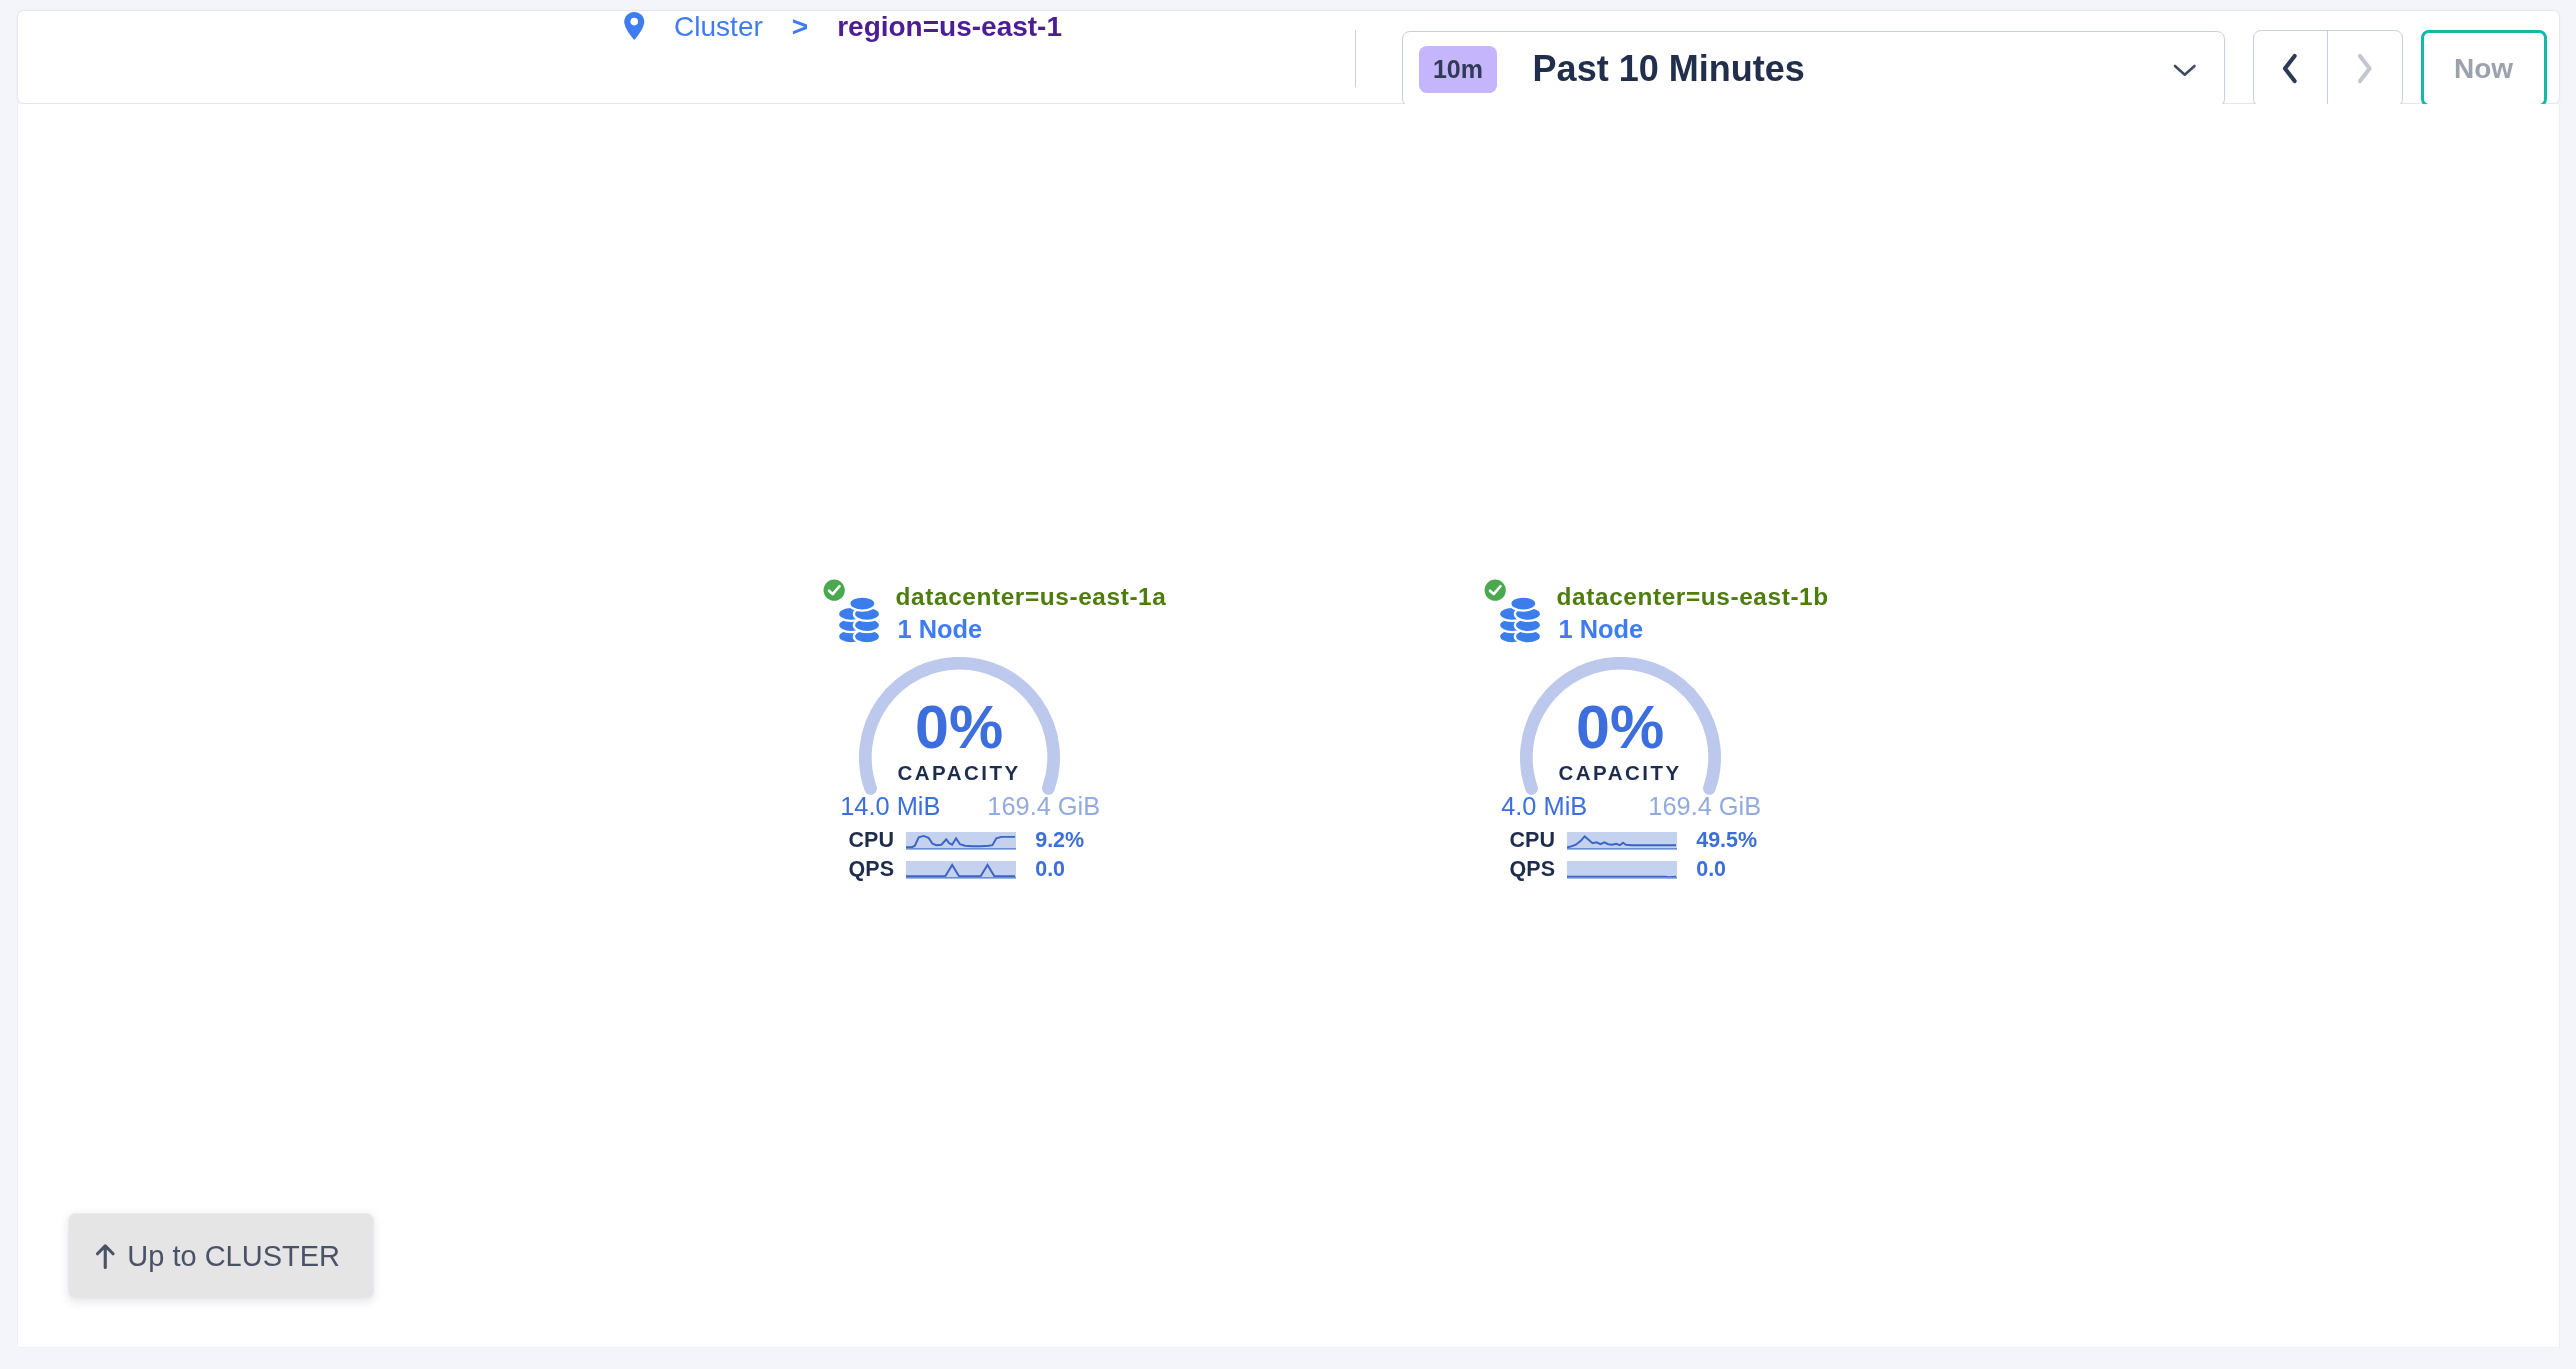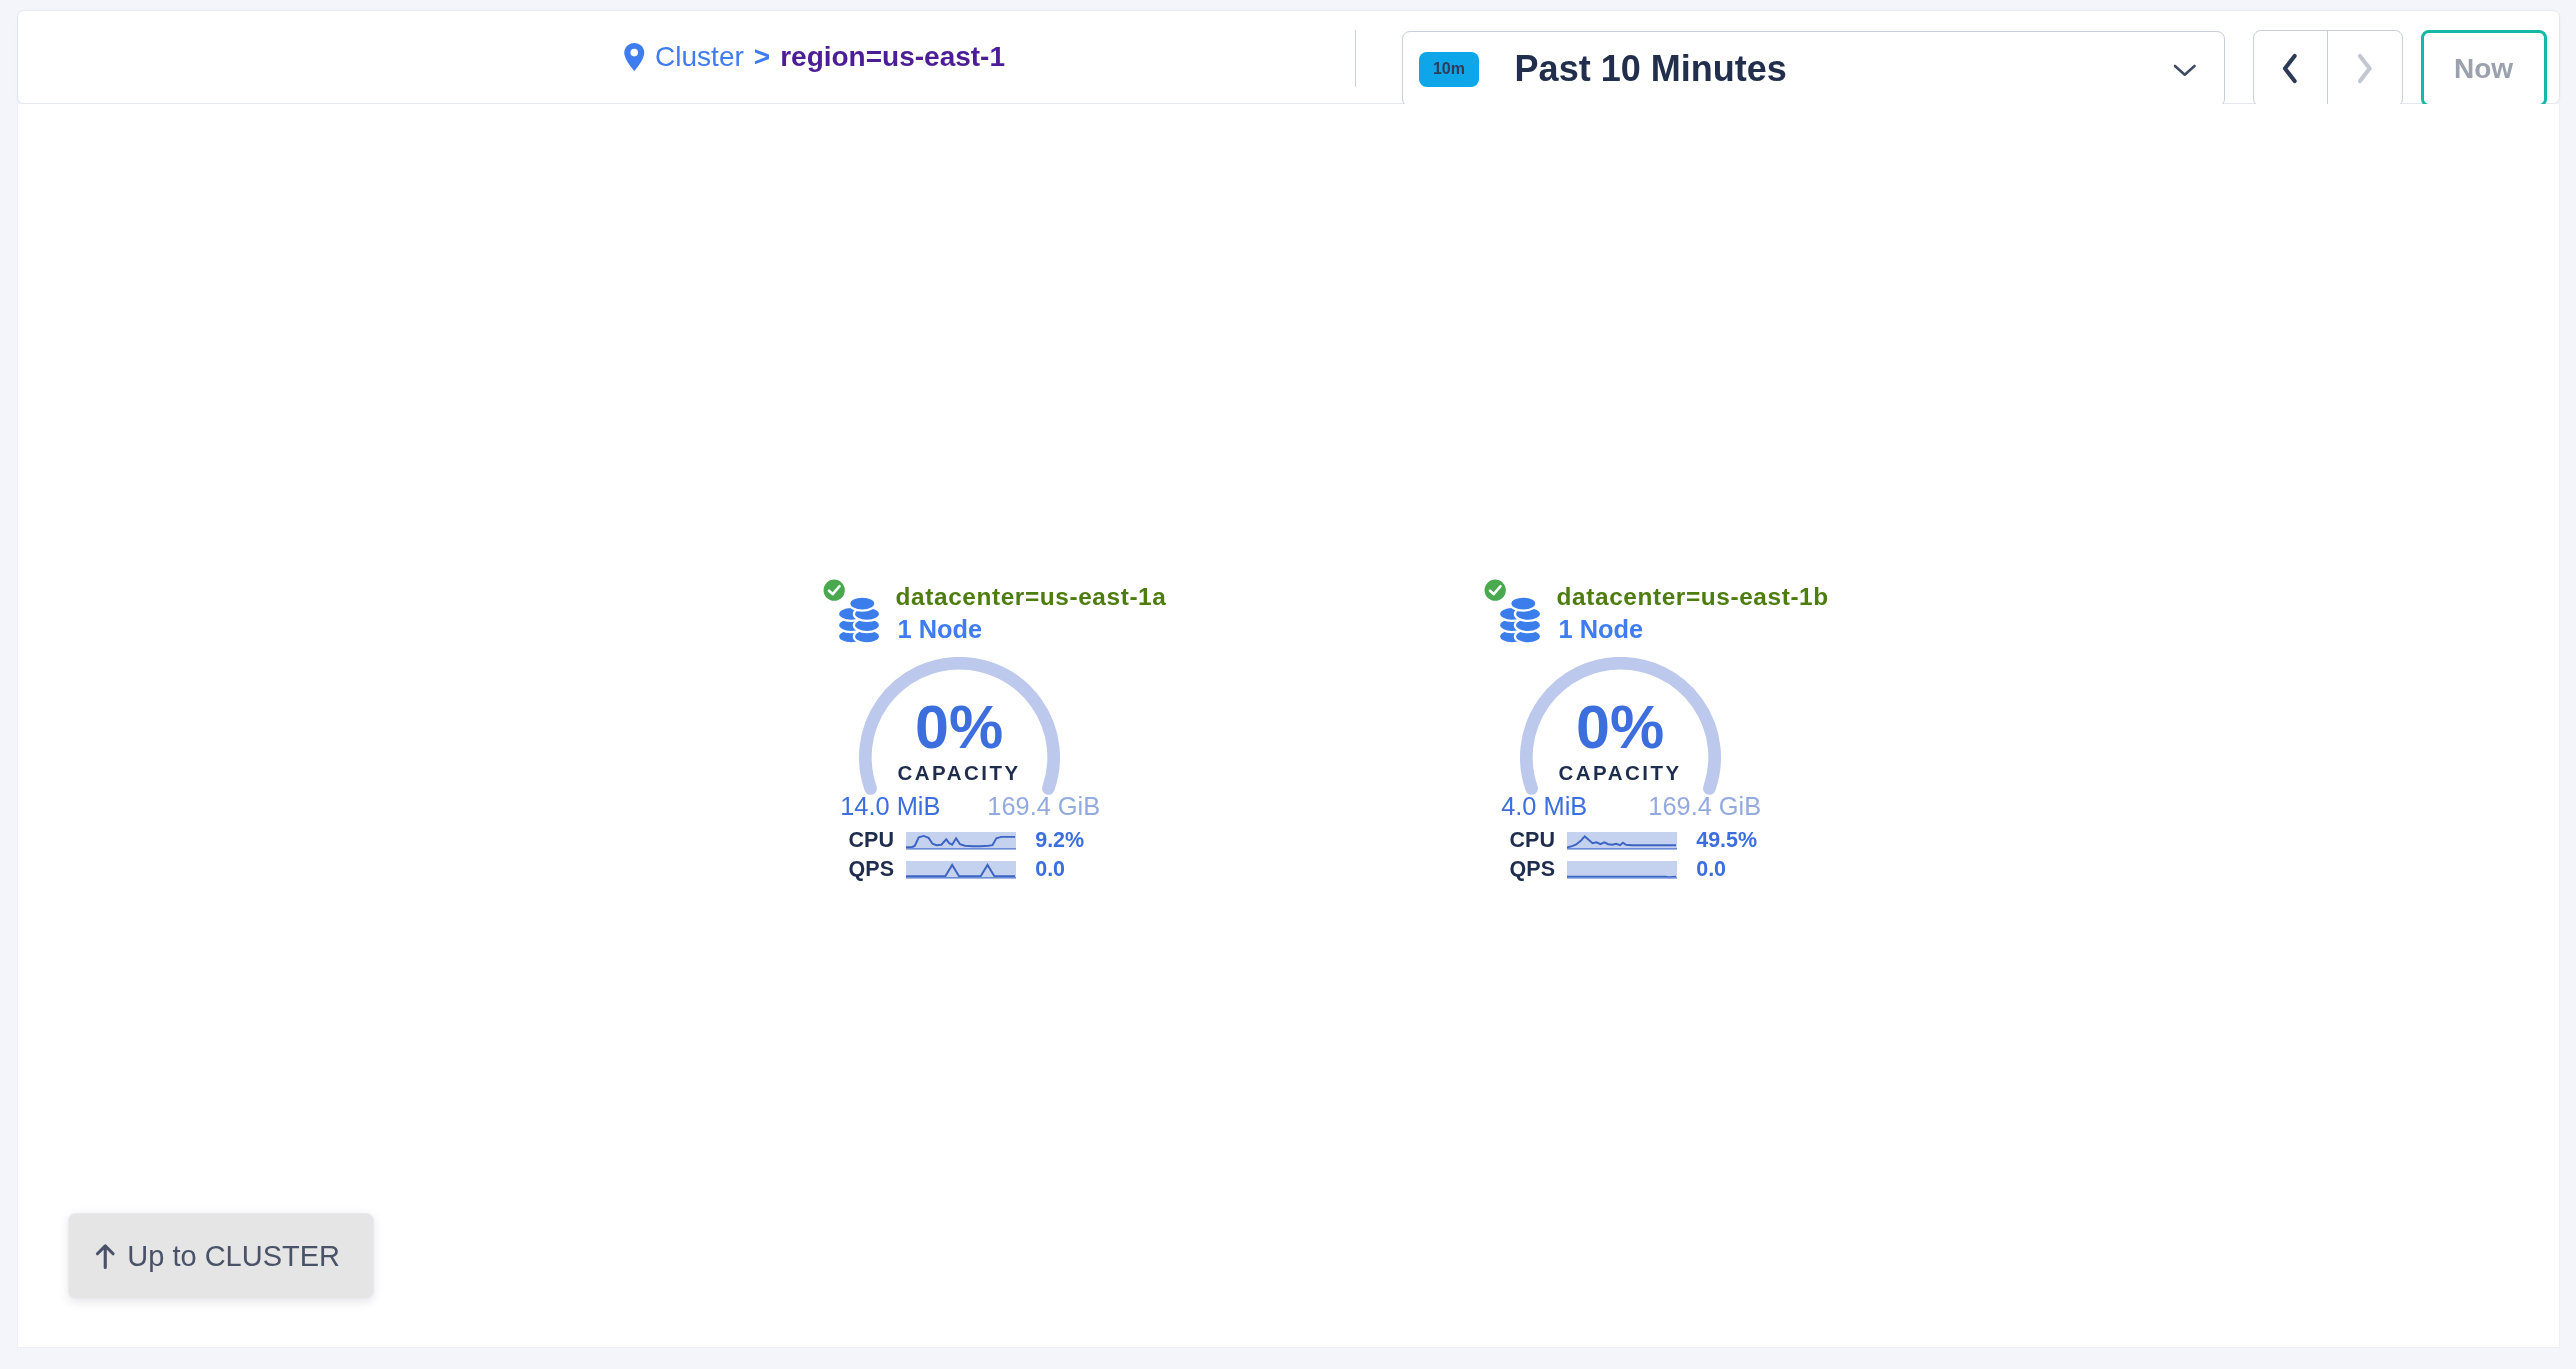--- a/index.html
+++ b/index.html
@@ -23,36 +23,36 @@
     display:flex; align-items:center; gap:31px; cursor:pointer;
   }
   .view-select .label { font-size:28px; color:#3e7cf0; }
   .tri-down {
     width:0; height:0;
     border-left:9.8px solid transparent; border-right:9.8px solid transparent;
     border-top:11.7px solid #3e7cf0;
   }
   .breadcrumb {
     position:absolute; left:605px; top:0; height:100%;
-    display:flex; align-items:center; gap:10px;
+    display:flex; gap:29px;
   }
   .breadcrumb .link { font-size:28px; color:#3e7cf0; cursor:pointer; }
   .breadcrumb .sep { font-size:28px; color:#3e7cf0; font-weight:700; }
   .breadcrumb .current { font-size:28px; color:#4c1d95; font-weight:600; }
   .vdivider {
     position:absolute; left:1337px; top:19.6px; width:1px; height:57px; background:#ccd0db;
   }
   .time-select {
     position:absolute; left:1384px; top:20.5px; width:823px; height:76px;
     border:1px solid #c9cedb; border-radius:7.8px; background:#fff;
     display:flex; align-items:center; cursor:pointer;
   }
   .time-badge {
-    margin-left:16.6px; background:#0ea5e9; border-radius:7.8px;
-    padding:8.8px 13.7px; font-size:16px; font-weight:700; color:#303c55;
+    margin-left:16.6px; background:#c4b5fd; border-radius:7.8px;
+    padding:8.8px 13.7px; font-size:25px; font-weight:700; color:#303c55;
   }
   .time-label { margin-left:36px; font-size:36px; font-weight:600; color:#222f4c; }
   .time-chevron { position:absolute; right:27px; top:32px; }
   .arrow-group {
     position:absolute; left:2235px; top:19.6px; width:150px; height:77px;
     border:1px solid #c9cedb; border-radius:7.8px; background:#fff;
     display:flex;
   }
   .arrow-btn { width:50%; display:flex; align-items:center; justify-content:center; cursor:pointer; }
   .arrow-btn.prev { border-right:1px solid #c9cedb; }

